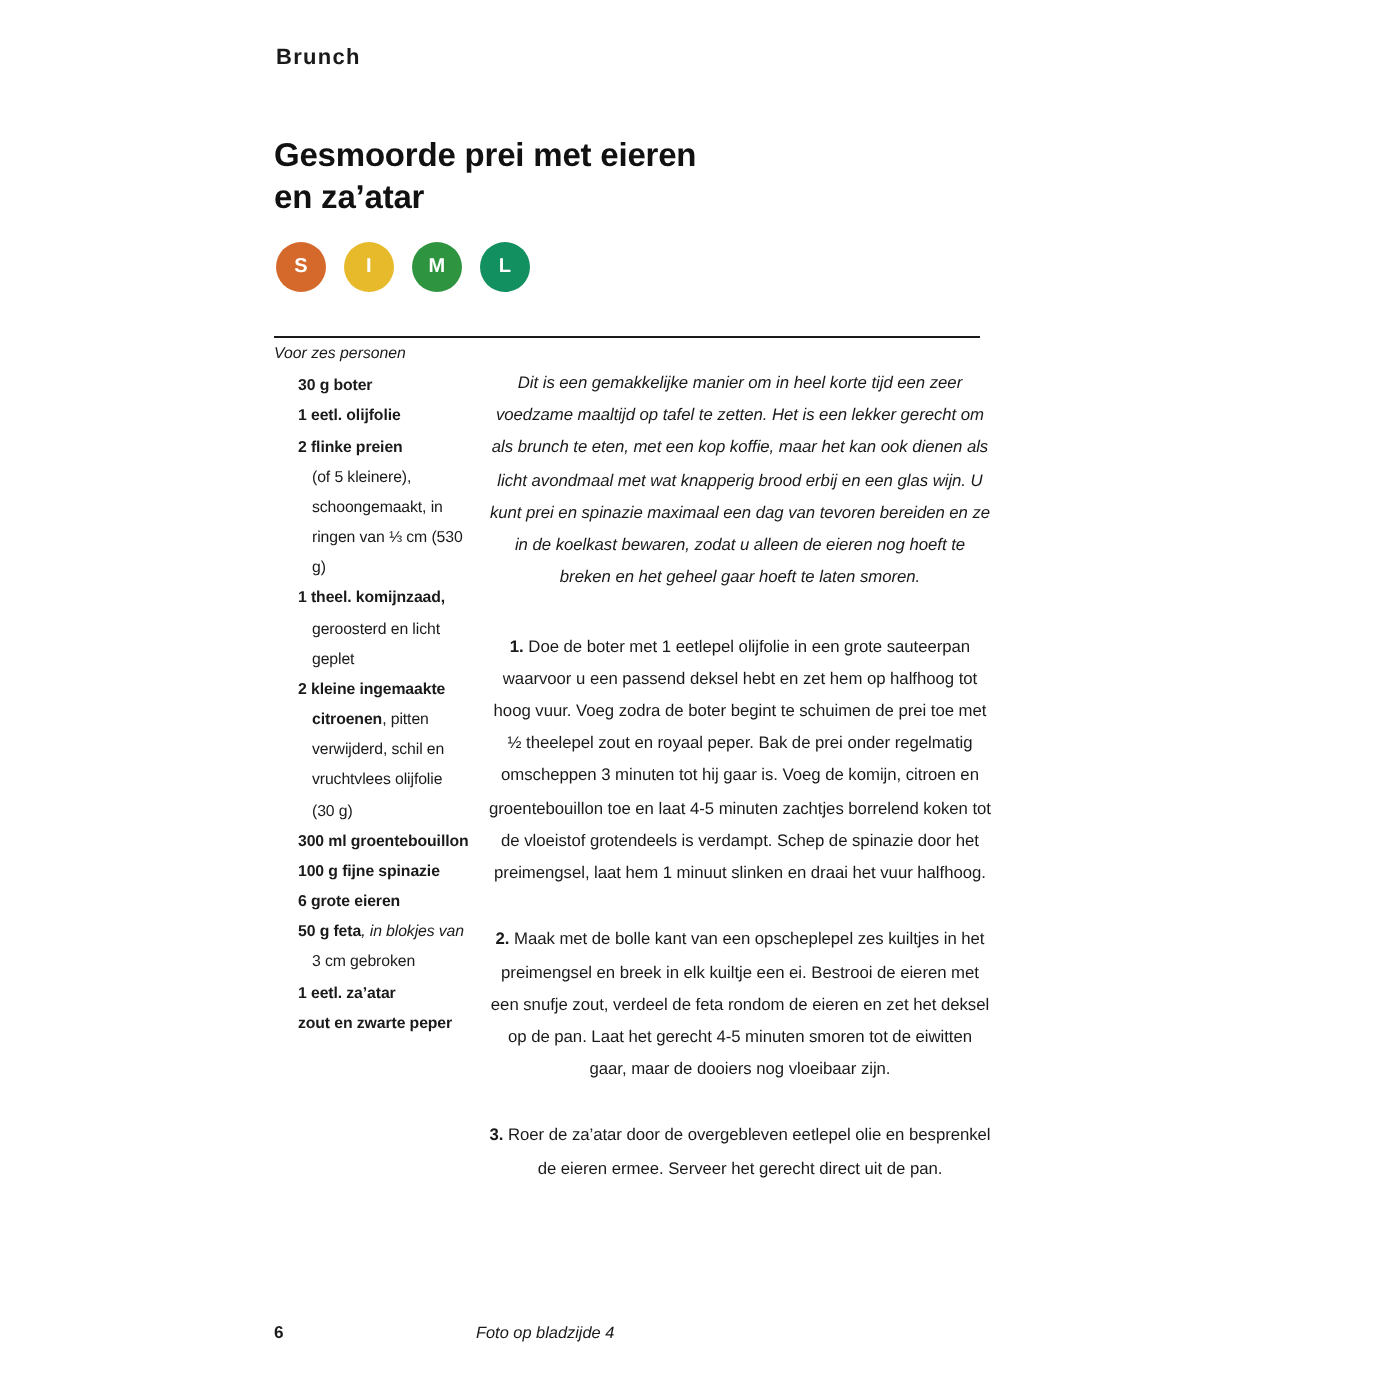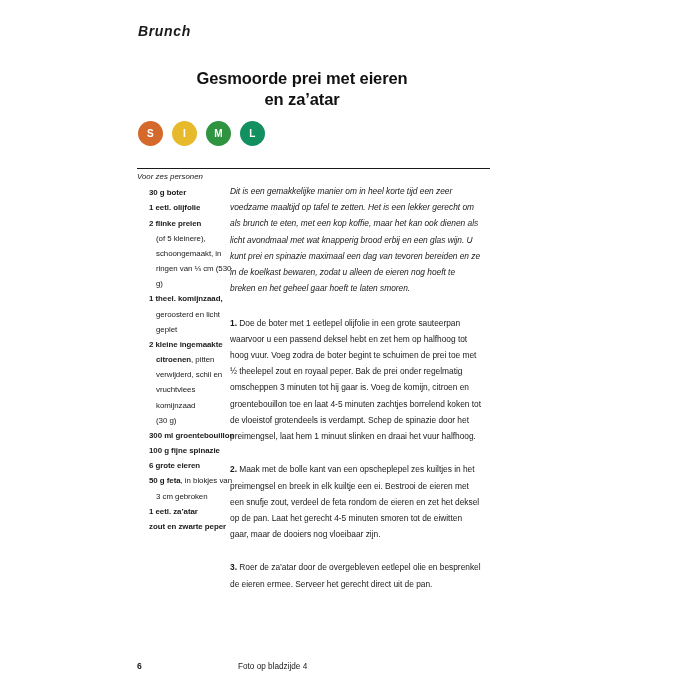--- a/index.html
+++ b/index.html
@@ -22,39 +22,37 @@
     width: 700px;
     height: 700px;
     background: #ffffff;
   }
 
   
   .running-head {
     position: absolute;
     left: 138px;
     top: 23px;
-    font-size: 14px;
+    font-size: 11px;
     letter-spacing: 0.65px;
     font-weight: 600;
     color: #1a1a1a;
-    font-style: italic;
   }
 
   
   .recipe-title {
     position: absolute;
     left: 137px;
     top: 68px;
     width: 330px;
     font-size: 16.5px;
     font-weight: 700;
     line-height: 1.28;
     letter-spacing: -0.1px;
     color: #111111;
-    text-align: center;
   }
 
   
   .badges {
     position: absolute;
     left: 138px;
     top: 121px;
     display: flex;
     gap: 9px;
   }
@@ -98,39 +96,41 @@
     font-size: 7.9px;
     margin-bottom: 1px;
   }
   .ing-item {
     font-weight: 700;
     letter-spacing: -0.05px;
     margin-left: 12px;
   }
   .ing-item .light {
     font-weight: 400;
+    font-style: italic;
   }
   .ing-cont {
     font-weight: 400;
     padding-left: 7px;
     display: block;
   }
   .ing-cont .bold {
     font-weight: 700;
     text-align: right;
   }
 
   .col-method {
     position: absolute;
-    left: 230px;
+    left: 244px;
     top: 183px;
     width: 252px;
     font-size: 8.4px;
     line-height: 1.93;
     color: #1a1a1a;
+    text-align: center;
   }
   .intro {
     font-style: italic;
     margin: 0 0 18px 0;
     letter-spacing: -0.02px;
   }
   .step {
     margin: 0 0 17px 0;
     letter-spacing: -0.02px;
   }
@@ -145,20 +145,21 @@
     top: 661px;
     font-size: 8.6px;
     font-weight: 700;
     color: #1a1a1a;
   }
   .photo-ref {
     position: absolute;
     left: 238px;
     top: 662px;
     font-size: 8.2px;
+    font-style: italic;
     color: #1a1a1a;
   }
 </style>
 </head>
 <body>
 
 <div class="page">
 
   <div class="running-head">Brunch</div>
 
@@ -184,21 +185,21 @@
 
   <div class="rule"></div>
 
   <div class="col-ingredients">
     <div class="serves">Voor zes personen</div>
     <div id="ingredients-list">
         <div class="ing-item"><span>30 g boter</span></div>
         <div class="ing-item"><span>1 eetl. olijfolie</span></div>
         <div class="ing-item"><span>2 flinke preien</span><span class="ing-cont">(of 5 kleinere),</span><span class="ing-cont">schoongemaakt, in</span><span class="ing-cont">ringen van ⅓ cm (530 g)</span></div>
         <div class="ing-item"><span>1 theel. komijnzaad,</span><span class="ing-cont">geroosterd en licht</span><span class="ing-cont">geplet</span></div>
-        <div class="ing-item"><span>2 kleine ingemaakte</span><span class="ing-cont"><span class="bold">citroenen</span>, pitten</span><span class="ing-cont">verwijderd, schil en</span><span class="ing-cont">vruchtvlees komijnzaad</span><span class="ing-cont">(30 g)</span></div>
+        <div class="ing-item"><span>2 kleine ingemaakte</span><span class="ing-cont"><span class="bold">citroenen</span>, pitten</span><span class="ing-cont">verwijderd, schil en</span><span class="ing-cont">vruchtvlees olijfolie</span><span class="ing-cont">(30 g)</span></div>
         <div class="ing-item"><span>300 ml groentebouillon</span></div>
         <div class="ing-item"><span>100 g fijne spinazie</span></div>
         <div class="ing-item"><span>6 grote eieren</span></div>
         <div class="ing-item"><span>50 g feta</span><span class="light">, in blokjes van</span><span class="ing-cont">3 cm gebroken</span></div>
         <div class="ing-item"><span>1 eetl. za’atar</span></div>
         <div class="ing-item"><span>zout en zwarte peper</span></div>
       </div>
   </div>
 
   <div class="col-method">

